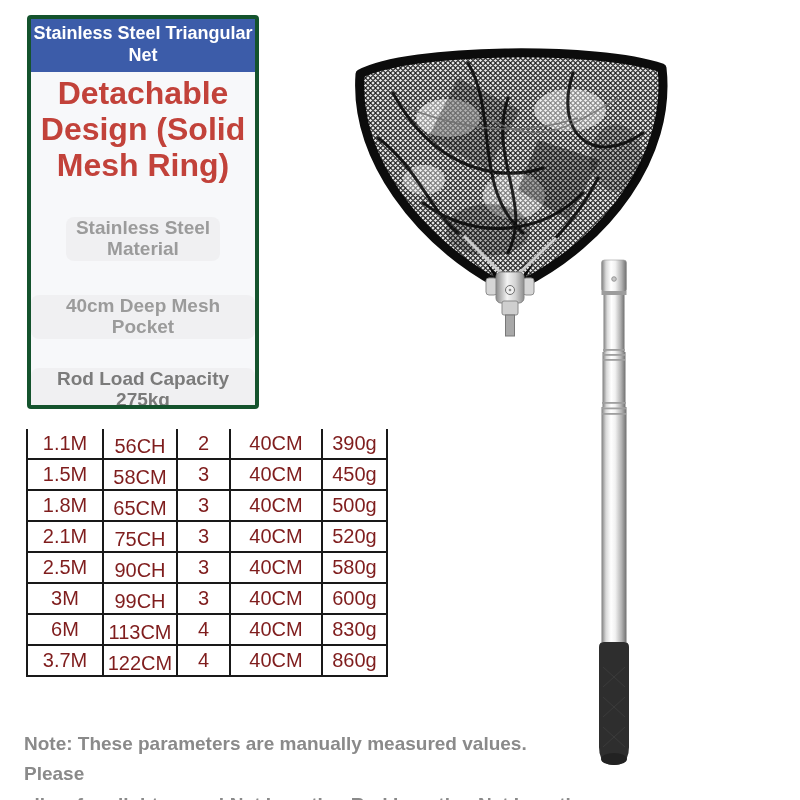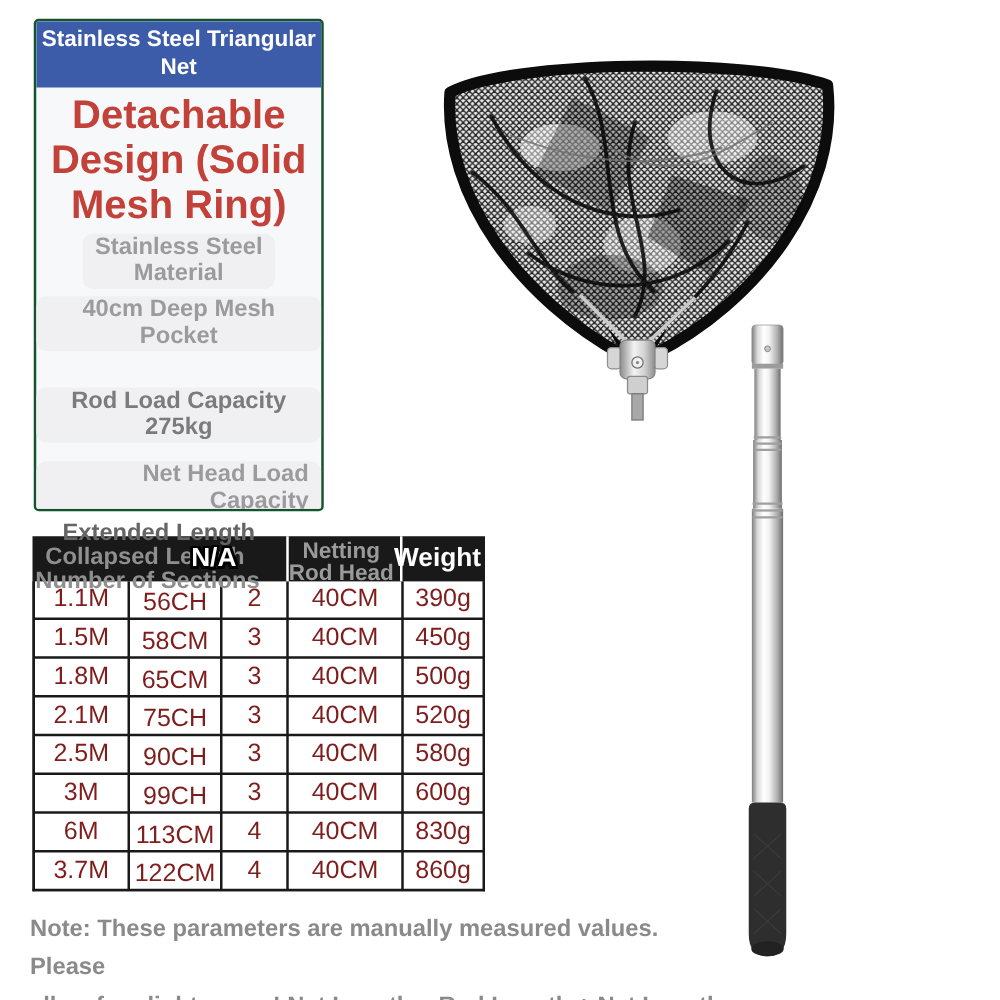--- a/index.html
+++ b/index.html
@@ -2,28 +2,28 @@
 <html><head>
 <meta charset="utf-8">
 <style>
   html,body{margin:0;padding:0;background:#ffffff;}
   *{box-sizing:border-box;}
   .stage{position:relative;width:800px;height:800px;background:#fff;overflow:hidden;
          font-family:"Liberation Sans",sans-serif;}
 
   
   .panel{position:absolute;left:27px;top:15px;width:232px;height:394px;
-         border:2px solid #14532d;border-radius:4px;background:#f7f8fa;overflow:hidden;}
+         border:4px solid #14532d;border-radius:4px;background:#f7f8fa;overflow:hidden;}
   .panel-head{background:#3c5ca9;color:#fff;font-weight:bold;font-size:18px;line-height:1.22;
               text-align:center;padding:4px 2px 5px;white-space:pre-line;}
   .panel-title{margin:4px 2px 6px;color:#c2423a;font-weight:bold;font-size:32px;line-height:1.12;
                text-align:center;white-space:pre-line;}
   .features{display:flex;flex-direction:column;align-items:center;gap:6px;}
   .feature{white-space:pre-line;text-align:center;font-weight:bold;font-size:19px;line-height:1.1;
-           background:#f0f0f2;border-radius:8px;padding:1px 10px;}
+           background:#f0f0f2;border-radius:8px;padding:1px 10px;margin-top:28px;}
   .feature.gray{color:#9b9b9b;}
   .feature.gray-strong{color:#7b7b7b;}
   .feature:nth-child(3){margin-top:23px;}
   .feature:nth-child(4){margin-top:9px;text-align:right;}
   .feature:nth-child(5){margin-top:4px;}
   .feature:nth-child(6){margin-top:3px;}
 
   
   .spec-table{position:absolute;left:26px;top:429px;width:362px;}
   .thead{position:relative;height:36px;background:#191919;z-index:2;}
@@ -166,31 +166,20 @@
       <rect x="13" y="2" width="11" height="17" rx="3" fill="#d6d6d6" stroke="#8d8d8d"></rect>
       <rect x="-14" y="-4" width="28" height="31" rx="5" fill="url(#steelV)" stroke="#848484"></rect>
       <rect x="-8" y="25" width="16" height="14" rx="2" fill="#cfcfcf" stroke="#8a8a8a"></rect>
       <circle cx="0" cy="14" r="4.5" fill="#f0f0f0" stroke="#6f6f6f"></circle>
       <circle cx="0" cy="14" r="1.3" fill="#8a8a8a"></circle>
       <rect x="-4.5" y="39" width="9" height="21" fill="#a8a8a8" stroke="#787878"></rect>
     </g>
   </svg>
 
   <div class="spec-table">
-    <div class="thead">
-      <span class="vline v1"></span>
-      <span class="vline v2"></span>
-      <span class="ov ov-ext">Extended Length</span>
-      <span class="ov ov-col">Collapsed Length</span>
-      <span class="ov ov-na">N/A</span>
-      <span class="ov ov-num">Number of Sections</span>
-      <span class="ov h-net1">Netting</span>
-      <span class="ov h-net2">Rod Head</span>
-      <span class="ov h-weight">Weight</span>
-    </div>
     <div class="tbody">
         <div class="td c0">1.1M</div>
         <div class="td c1">56CH</div>
         <div class="td c2">2</div>
         <div class="td c3">40CM</div>
         <div class="td c4">390g</div>
         <div class="td c0">1.5M</div>
         <div class="td c1">58CM</div>
         <div class="td c2">3</div>
         <div class="td c3">40CM</div>

